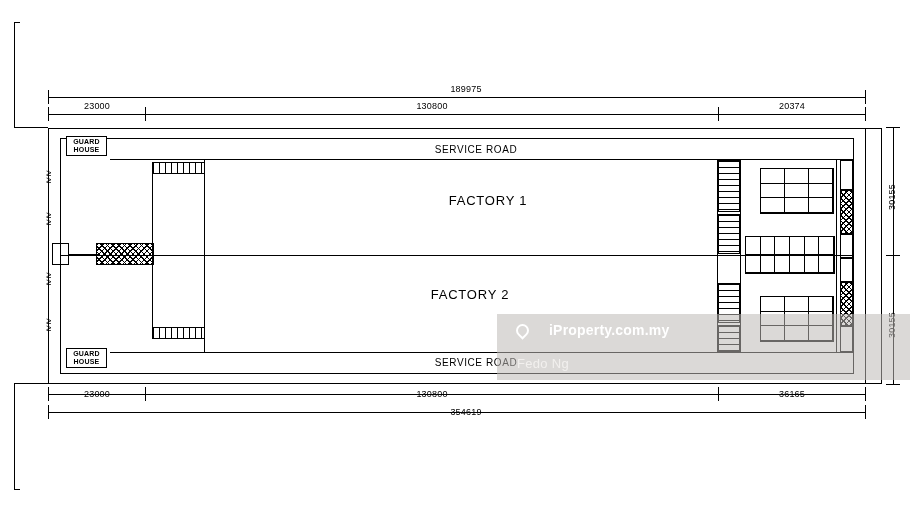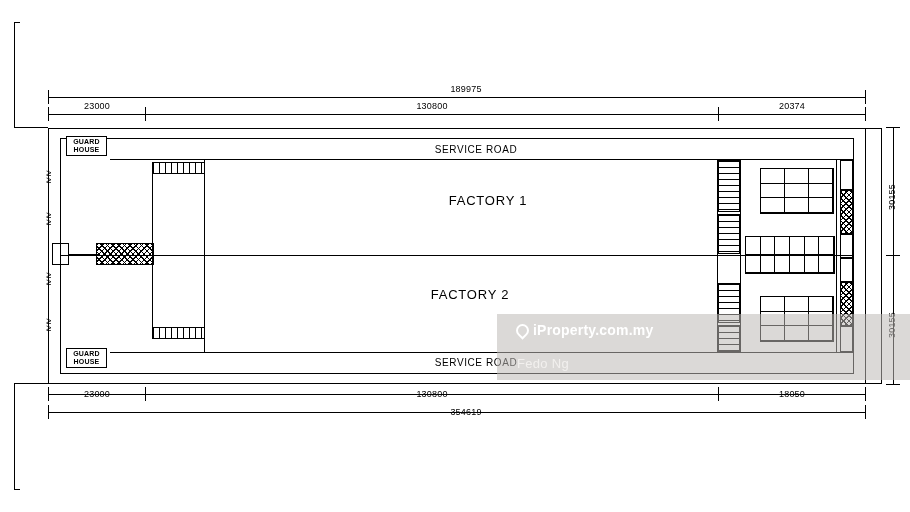--- a/index.html
+++ b/index.html
@@ -103,21 +103,21 @@
     text-align: center;
   }
   .watermark-band {
     position: absolute;
     background: rgba(190,185,182,0.55);
   }
   .wm-logo {
     position: absolute;
     display: flex;
     align-items: center;
-    gap: 4px;
+    gap: 20px;
     font-size: 14px;
     font-weight: bold;
     color: #ffffff;
     letter-spacing: 0.2px;
   }
   .wm-pin {
     width: 13px;
     height: 13px;
     border: 2px solid #ffffff;
     border-radius: 50% 50% 50% 0;
@@ -157,21 +157,21 @@
   <div class="label center" style="left:432px; top:101px;">130800</div>
   <div class="label center" style="left:792px; top:101px;">20374</div>
 
   <div class="line hline" style="left:48px; top:394px; width:818px;"></div>
   <div class="line vline" style="left:48px; top:387px; height:14px;"></div>
   <div class="line vline" style="left:145px; top:387px; height:14px;"></div>
   <div class="line vline" style="left:718px; top:387px; height:14px;"></div>
   <div class="line vline" style="left:865px; top:387px; height:14px;"></div>
   <div class="label center" style="left:97px; top:389px;">23000</div>
   <div class="label center" style="left:432px; top:389px;">130800</div>
-  <div class="label center" style="left:792px; top:389px;">18050</div>
+  <div class="label center" style="left:792px; top:389px;">36165</div>
 
   <div class="line hline" style="left:48px; top:412px; width:818px;"></div>
   <div class="line vline" style="left:48px; top:405px; height:14px;"></div>
   <div class="line vline" style="left:865px; top:405px; height:14px;"></div>
   <div class="label center" style="left:466px; top:407px;">354619</div>
 
   <div class="line vline" style="left:893px; top:127px; height:129px;"></div>
   <div class="line hline" style="left:886px; top:127px; width:14px;"></div>
   <div class="line hline" style="left:886px; top:255px; width:14px;"></div>
   <div class="line vline" style="left:893px; top:256px; height:129px;"></div>

